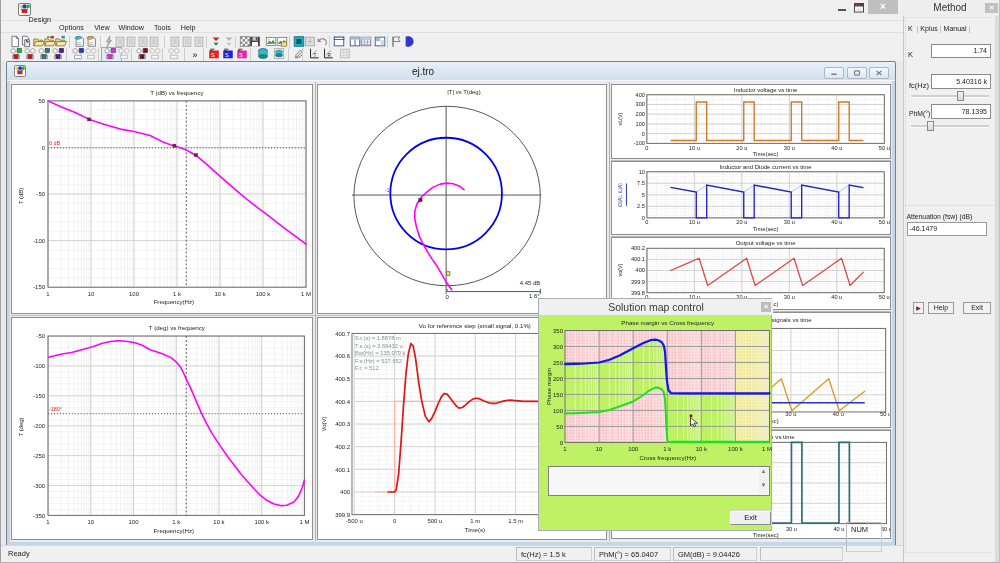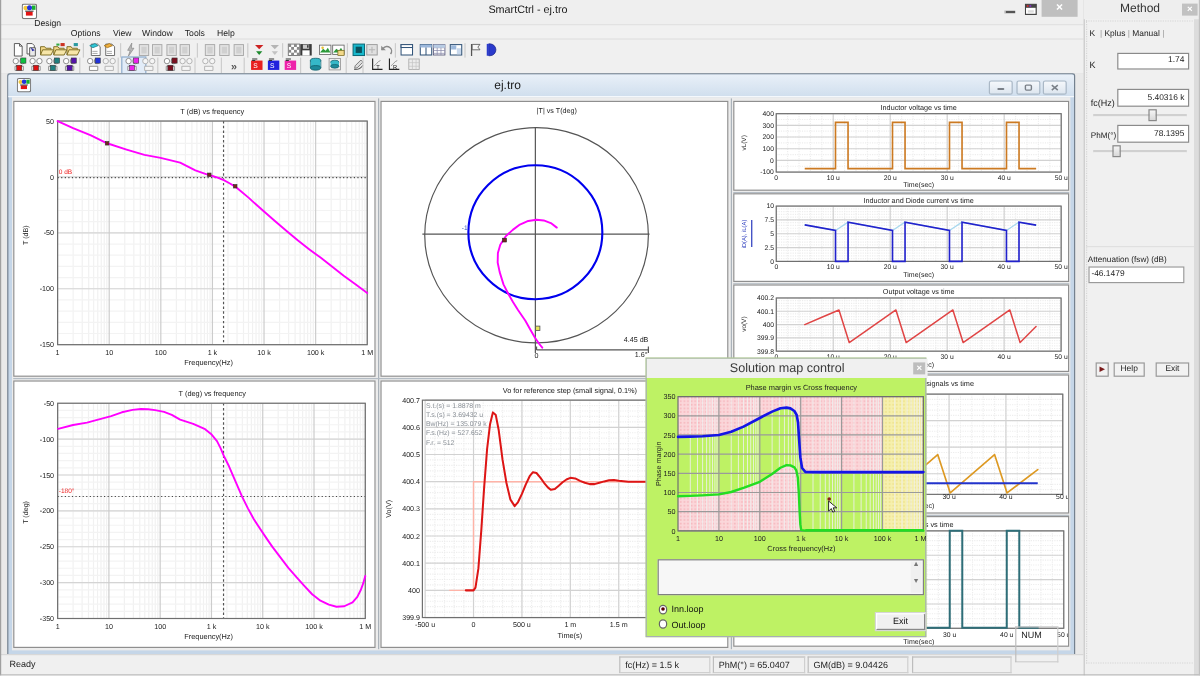--- a/index.html
+++ b/index.html
@@ -3,21 +3,20 @@
 <div class="ab" style="left:0;top:0;width:1000px;height:563px;overflow:hidden">
     <div class="ab" style="left:0;top:0;width:903px;height:20px;background:#efefef"></div>
     <svg class="ab" style="left:18px;top:3px" width="13" height="13" viewBox="0 0 13 13">
       <rect x="0.5" y="0.5" width="12" height="12" rx="1.5" fill="#fff" stroke="#777" stroke-width="1"></rect>
       <circle cx="3.4" cy="3.6" r="1.9" fill="#f3c93a"></circle>
       <circle cx="6.6" cy="3.4" r="2.1" fill="#2233dd"></circle>
       <rect x="8.6" y="1.6" width="3" height="3.6" fill="#19b030"></rect>
       <rect x="3.6" y="6.6" width="5.6" height="3.4" fill="#e31515"></rect>
       <path d="M3 6.3h7" stroke="#333" stroke-width="0.8"></path>
     </svg>
-    <div class="ab" style="left:280px;top:3px;width:320px;text-align:center;font-size:9px;color:#1a1a1a">SmartCtrl - ej.tro</div>
     <div class="ab" style="left:837px;top:9px;width:8px;height:2px;background:#555;border-left:1px solid #eee"></div>
     <svg class="ab" style="left:854px;top:3px" width="11" height="10" viewBox="0 0 11 10">
       <rect x="0.5" y="0.5" width="9" height="8.5" fill="#fff" stroke="#444"></rect>
       <rect x="0.5" y="0.5" width="9" height="3" fill="#454545"></rect>
       <circle cx="2.4" cy="2" r="0.9" fill="#d03030"></circle>
       <circle cx="4.6" cy="2" r="0.9" fill="#8030c0"></circle>
       <rect x="2.5" y="5.5" width="5" height="2" fill="#ddd"></rect>
     </svg>
     <div class="ab" style="left:868px;top:0;width:30px;height:14px;background:#bfbfbf;color:#fff;font-size:10px;text-align:center;line-height:13px;font-weight:bold">×</div>
     <div class="ab" style="left:0;top:20px;width:903px;height:13px;background:#f1f1f1;border-top:1px solid #e2e2e2;border-bottom:1px solid #e0e0e0;box-sizing:border-box"></div>
@@ -1122,27 +1121,20 @@
         <text x="162.33" y="135.5" font-family="Liberation Sans, sans-serif" font-size="6" fill="#222" text-anchor="middle" font-weight="normal">10 k</text>
         <text x="196.42" y="135.5" font-family="Liberation Sans, sans-serif" font-size="6" fill="#222" text-anchor="middle" font-weight="normal">100 k</text>
         <text x="233" y="135.5" font-family="Liberation Sans, sans-serif" font-size="6" fill="#222" text-anchor="end" font-weight="normal">1 M</text>
         <text x="128.8" y="10" font-family="Liberation Sans, sans-serif" font-size="6.2" fill="#222" text-anchor="middle" font-weight="normal">Phase margin vs Cross frequency</text>
         <text x="128.8" y="144.5" font-family="Liberation Sans, sans-serif" font-size="6.2" fill="#222" text-anchor="middle" font-weight="normal">Cross frequency(Hz)</text>
         <text x="12" y="71.5" font-family="Liberation Sans, sans-serif" font-size="6" fill="#222" text-anchor="middle" font-weight="normal" transform="rotate(-90 12 71.5)">Phase margin</text>
       </svg>
       <div class="ab" style="left:9px;top:167px;width:220px;height:28px;background:#f7f7f7;border:1px solid #808080">
         <div class="ab" style="right:1px;top:1px;width:9px;height:26px;background:#f0f0f0;color:#777;font-size:6px;text-align:center;line-height:7px">▲<br><br>▼</div>
       </div>
-      <div class="ab" style="left:9.5px;top:204px;width:120px;height:30px;font-size:7.5px;color:#111">
-        <span class="ab" style="left:0;top:1px;width:5.5px;height:5.5px;border:1px solid #666;border-radius:50%;background:#fff"></span>
-        <span class="ab" style="left:2.2px;top:3.2px;width:3px;height:3px;border-radius:50%;background:#5a0000"></span>
-        <span class="ab" style="left:11px;top:0">Inn.loop</span>
-        <span class="ab" style="left:0;top:13px;width:5.5px;height:5.5px;border:1px solid #666;border-radius:50%;background:#fff"></span>
-        <span class="ab" style="left:11px;top:12.5px">Out.loop</span>
-      </div>
       <div class="ab" style="left:191px;top:212px;width:39px;height:12px;background:#f0f0f0;border:1px solid #888;border-top-color:#fff;border-left-color:#fff;box-shadow:0 0 0 1px #d6d6d6;font-size:7.5px;text-align:center;line-height:12px;color:#111">Exit</div>
     </div>
     <svg class="ab" style="left:688px;top:414px;z-index:40" width="12" height="14" viewBox="0 0 12 14">
       <circle cx="3" cy="1.8" r="1.5" fill="#8a1a1a"></circle>
       <path d="M2.5 3.5v8.5l2.2-2.2 1.3 3 1.6-0.7-1.3-2.9h3z" fill="#fff" stroke="#222" stroke-width="0.8"></path>
     </svg>
     <div class="ab" style="left:0;top:545px;width:903px;height:18px;background:#f0f0f0;border-top:1px solid #d8d8d8;box-sizing:border-box"></div>
     <div class="ab" style="left:8px;top:549px;font-size:7.5px;color:#222">Ready</div>
     <div class="ab" style="left:516px;top:547px;width:76px;height:14px;border:1px solid #cfcfcf;border-top-color:#bdbdbd;border-left-color:#bdbdbd;box-sizing:border-box;font-size:7.5px;color:#222;line-height:13px;padding-left:4px">fc(Hz) = 1.5 k</div>
     <div class="ab" style="left:594px;top:547px;width:77px;height:14px;border:1px solid #cfcfcf;border-top-color:#bdbdbd;border-left-color:#bdbdbd;box-sizing:border-box;font-size:7.5px;color:#222;line-height:13px;padding-left:4px">PhM(°) = 65.0407</div>

